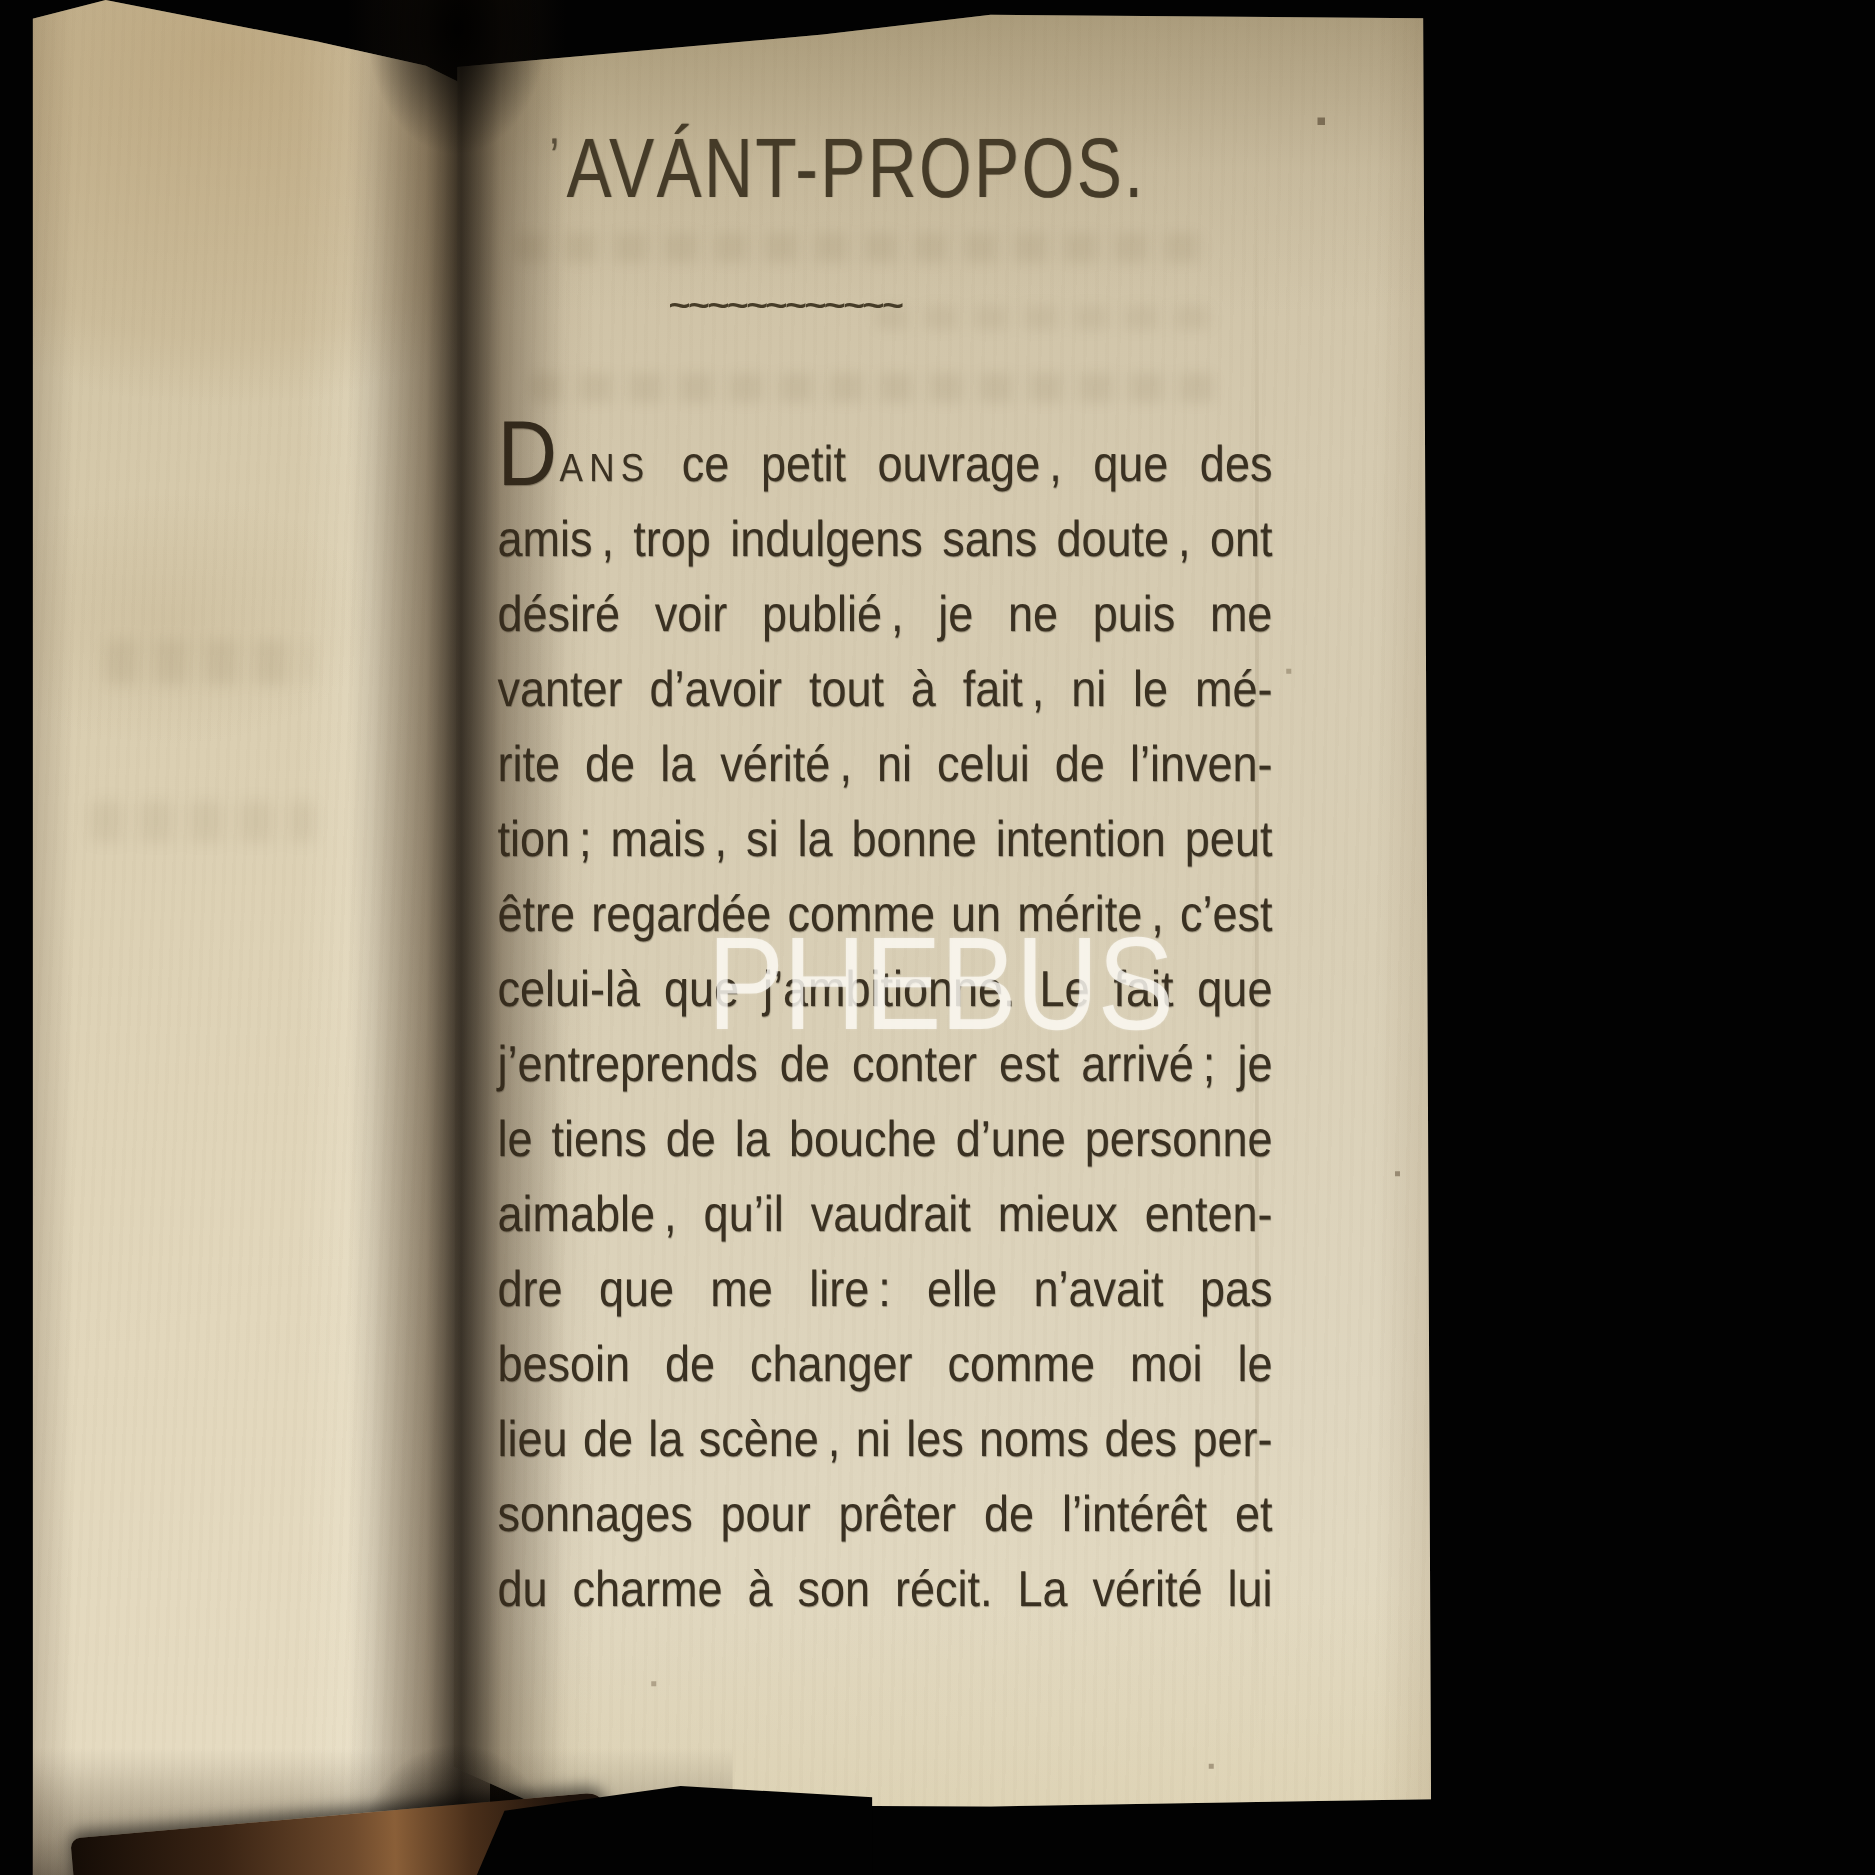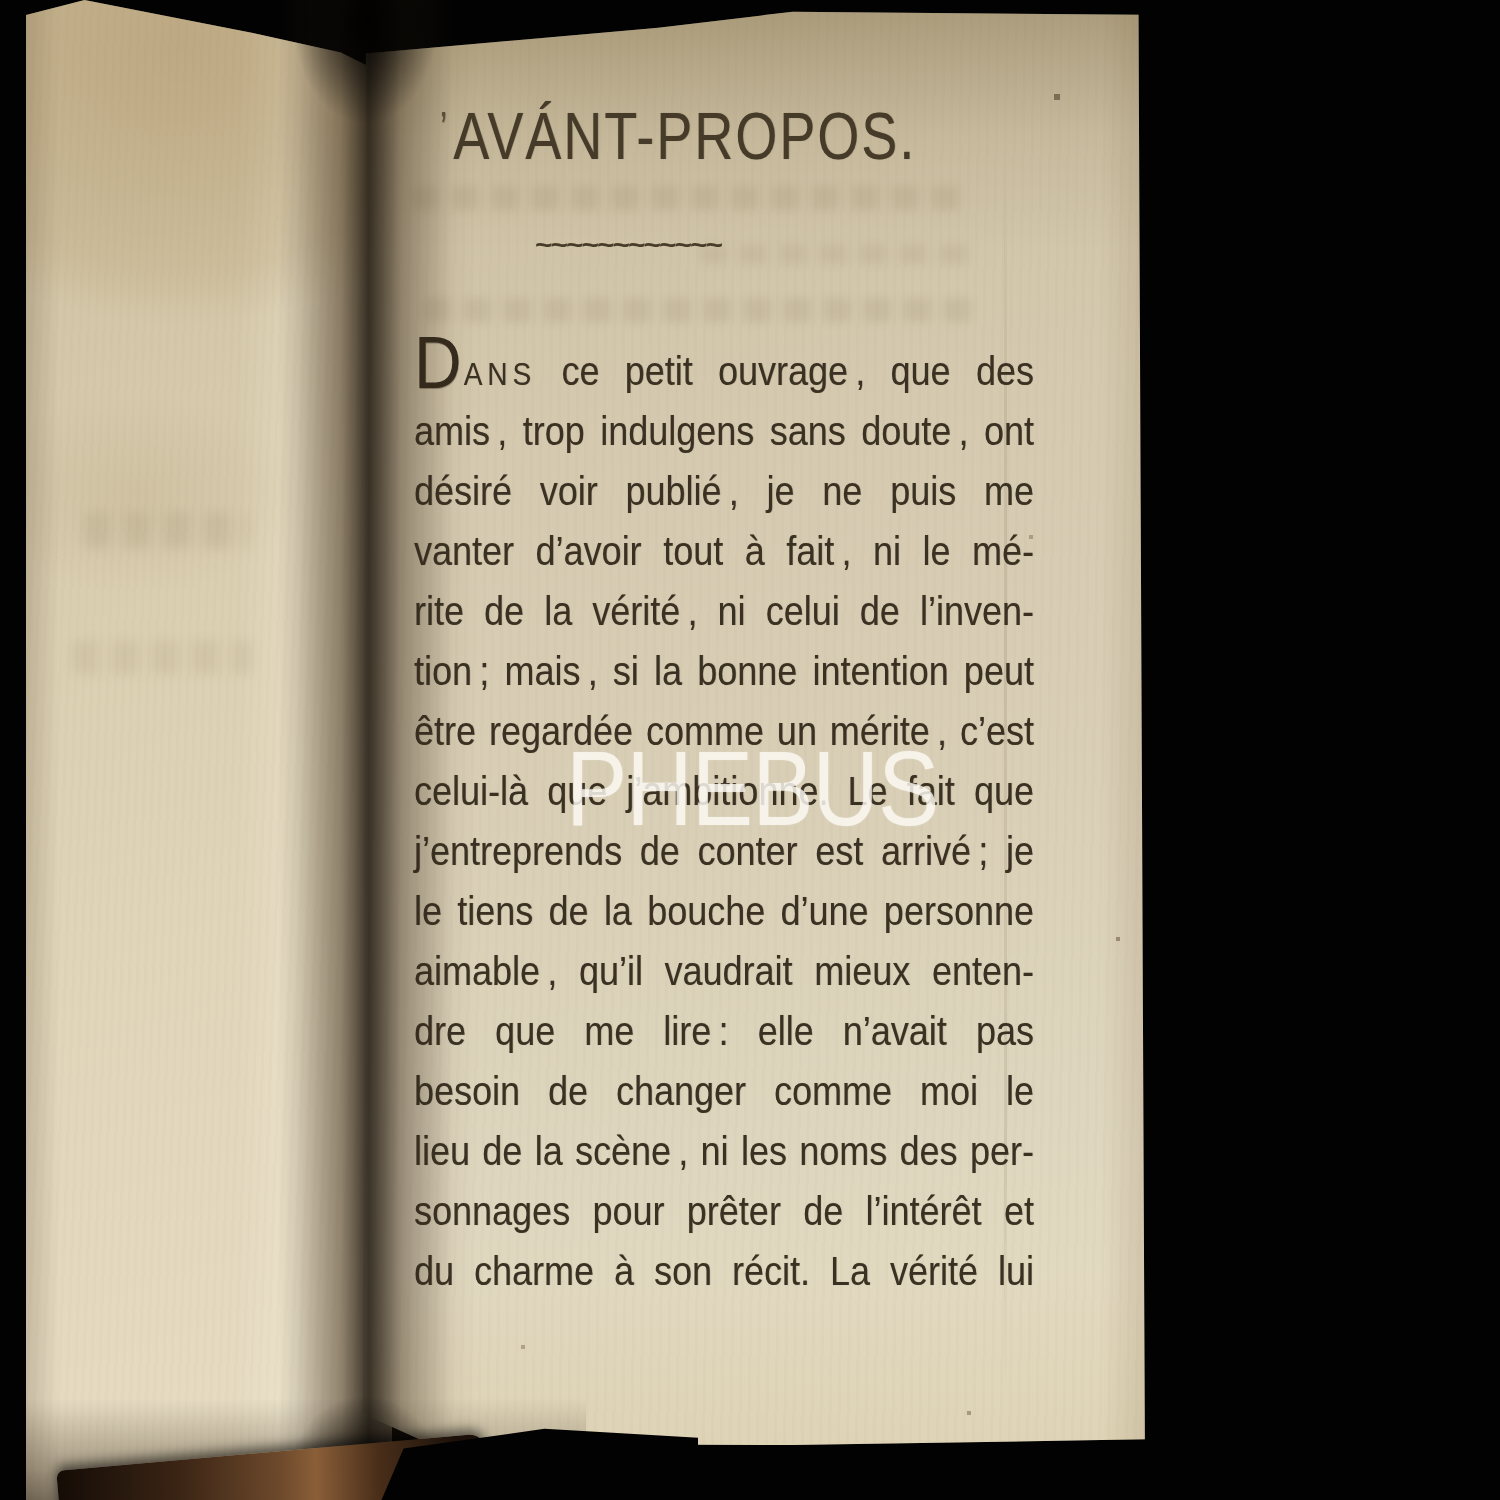--- a/index.html
+++ b/index.html
@@ -71,21 +71,21 @@
     font-size:54px;letter-spacing:2px;color:#453b28;white-space:nowrap;
     transform:scaleY(1.25);transform-origin:top center;
     text-shadow:.5px .5px .8px rgba(58,49,34,.45);
   }
   #title-mark{font-size:34px;vertical-align:14px;opacity:.8;margin-right:4px;}
   #ornament{
     position:absolute;left:0;top:228px;width:460px;text-align:center;
     font-size:30px;font-weight:bold;letter-spacing:-2px;color:#463c28;
     transform:scaleY(.85);filter:blur(.4px);
   }
-  #body{position:absolute;left:16px;top:348px;width:620px;}
+  #body{position:absolute;left:0;top:348px;width:620px;}
   .line{
     display:flex;justify-content:space-between;align-items:baseline;
     height:60px;font-size:36px;color:#3a3122;white-space:nowrap;
     transform:scaleY(1.12);transform-origin:center top;
     text-shadow:.4px .4px .7px rgba(58,49,34,.4);
   }
   .lead{display:inline-flex;align-items:baseline;}
   .dropcap{font-size:66px;line-height:0;position:relative;top:3px;color:#352c1e;}
   .smallcaps{font-size:28px;letter-spacing:5px;margin-left:2px;}
   

